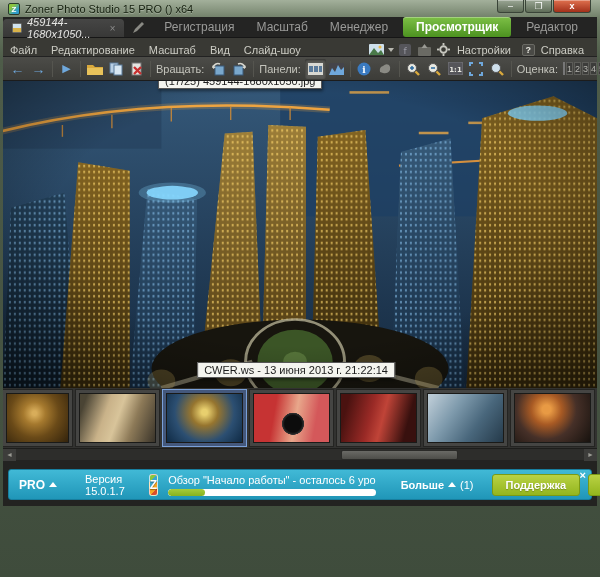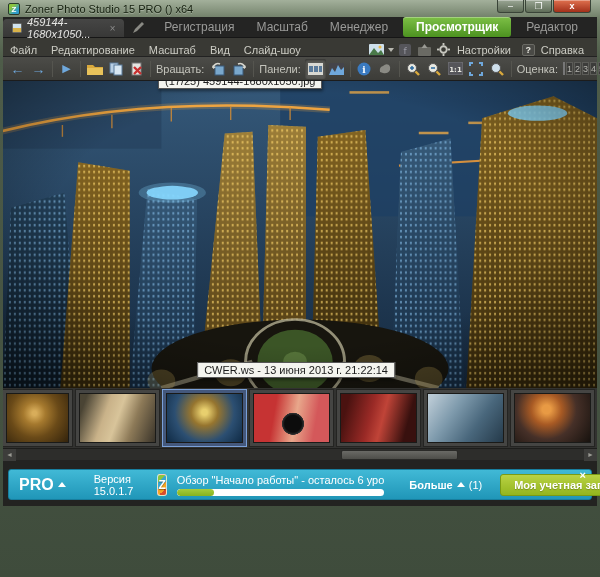--- a/index.html
+++ b/index.html
@@ -75,21 +75,21 @@
   .ti-7 { background:radial-gradient(circle at 42% 32%,#e89a44 8%,#a85a24 28%,#463028 55%,#17120e); }
   .fs-scroll { height:12px; background:#2d2d2b; display:flex; align-items:center; border-top:1px solid #1e1e1c; position:relative; }
   .fs-arrow { width:13px; height:12px; background:#3d3d3b; color:#9a9a94; font-size:7px; display:flex; align-items:center; justify-content:center; }
   .fs-arrow.right { position:absolute; right:0; }
   .fs-track { flex:1; height:12px; position:relative; }
   .fs-thumbbar { position:absolute; left:56%; width:20%; top:1px; height:10px; background:linear-gradient(#6a6a66,#4e4e4a); border-radius:2px; border:1px solid #2a2a28; }
 
   
   .below { height:46px; background:#232321; padding:9px 5px 0 5px; }
   .statusbar { height:31px; background:linear-gradient(#41b9d6,#2096b8); border-radius:3px; border:1px solid #177e9e; display:flex; align-items:center; color:#fff; position:relative; padding:0 10px; }
-  .sb-pro { font-size:16px; font-weight:bold; display:flex; align-items:center; gap:4px; }
+  .sb-pro { font-size:12px; font-weight:bold; display:flex; align-items:center; gap:4px; }
   .caret-up { width:0; height:0; border-left:4px solid transparent; border-right:4px solid transparent; border-bottom:5px solid #fff; }
   .sb-div { width:1px; height:18px; background:rgba(255,255,255,.45); margin:0 14px; }
   .sb-version { font-size:11px; }
   .zoner-logo { width:22px; height:22px; border-radius:3px; margin:0 10px 0 24px; background:linear-gradient(135deg,#8bc53f 25%,#3aa6d0 25% 50%,#f6a623 50% 75%,#d94f2b 75%); border:1px solid rgba(255,255,255,.7); color:#fff; font-weight:bold; font-size:12px; display:flex; align-items:center; justify-content:center; text-shadow:0 1px 1px rgba(0,0,0,.4); }
   .sb-tour { display:flex; flex-direction:column; gap:3px; width:212px; }
   .sb-tour-text { font-size:11px; white-space:nowrap; overflow:hidden; }
   .sb-progress { height:7px; background:#fff; border-radius:4px; overflow:hidden; }
   .sb-progress-fill { height:100%; background:linear-gradient(#a5cc3a,#86b21e); border-radius:4px; }
   .sb-more { font-size:11px; font-weight:bold; display:flex; align-items:center; gap:4px; margin:0 10px 0 14px; white-space:nowrap;padding-left:11px; }
   .sb-more .count { font-weight:normal; }
@@ -444,19 +444,20 @@
           <span class="sb-tour-text">Обзор "Начало работы" - осталось 6 уро</span>
           <div class="sb-progress">
             <div class="sb-progress-fill" style="width: 18%;"></div>
           </div>
         </div>
         <div class="sb-more">
           <span>Больше</span>
           <span class="caret-up"></span>
           <span class="count">(1)</span>
         </div>
+        <button class="sb-btn">Поддержка</button>
         <button class="sb-btn">Моя учетная запись</button>
         <span class="sb-close">×</span>
       </div>
     </div>
 
   </div>
 </div>
 
 </body></html>

